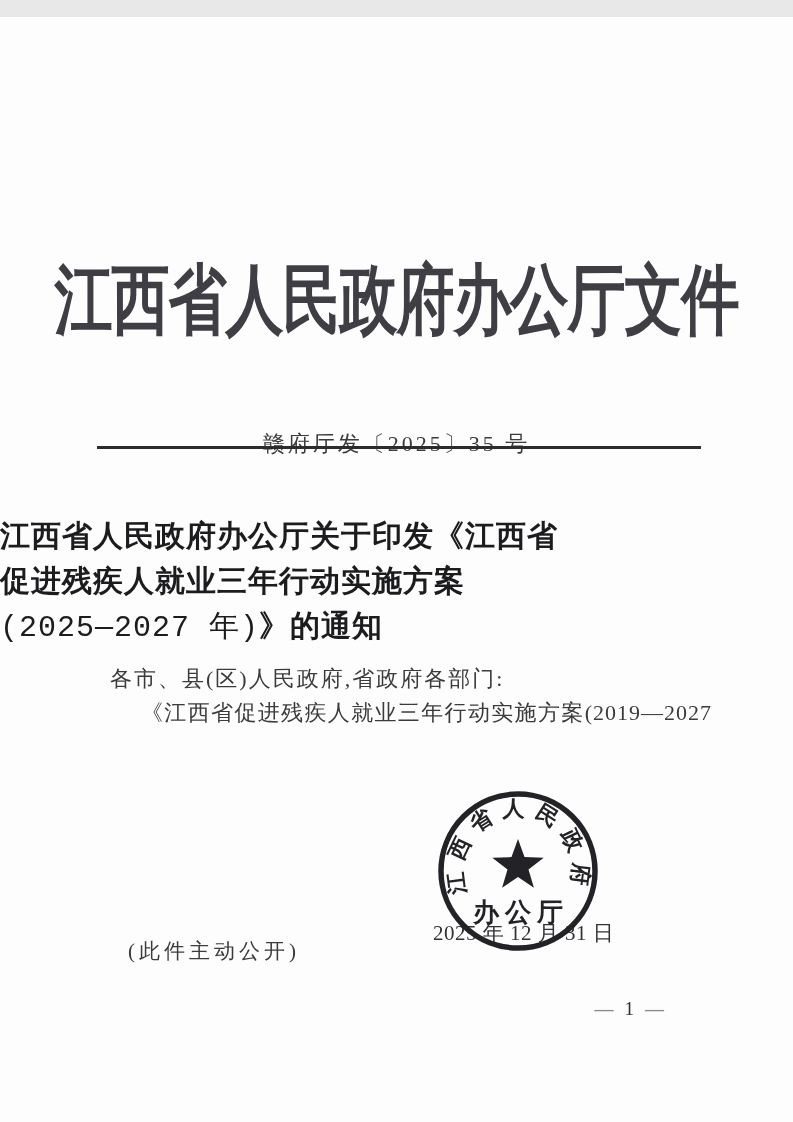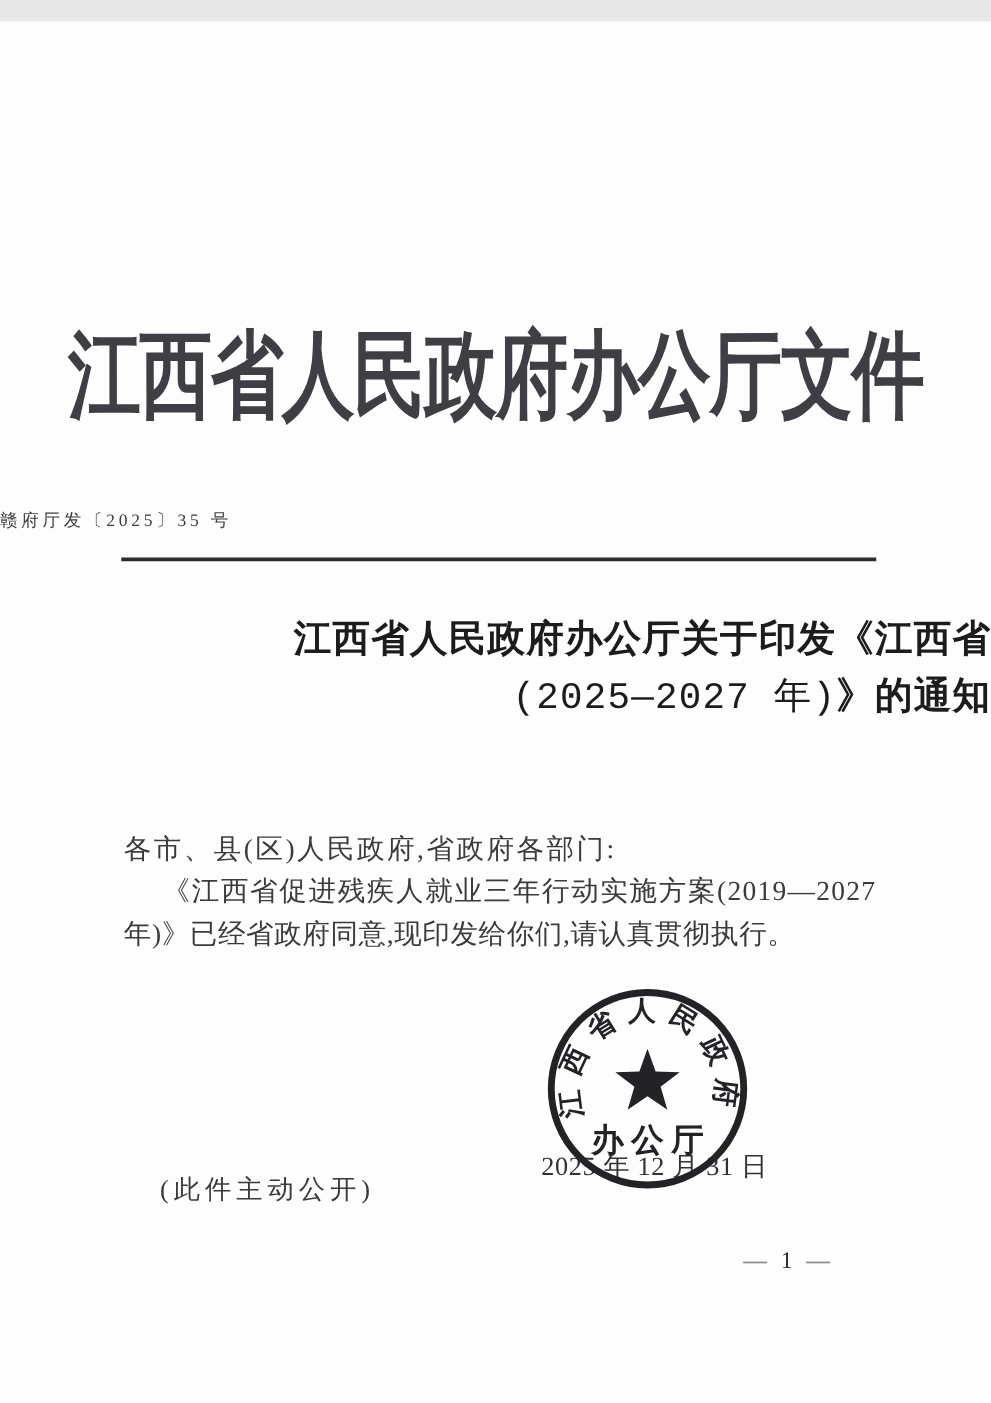--- a/index.html
+++ b/index.html
@@ -30,59 +30,60 @@
     color: #3e3e44;
     line-height: 1;
     transform: scaleY(1.32);
     transform-origin: top center;
     white-space: nowrap;
   }
 
   
   .doc-number {
     position: absolute;
-    top: 391px;
+    top: 412px;
     left: 0;
     width: 100%;
-    font-size: 14px;
+    text-align: center;
+    font-size: 22px;
     letter-spacing: 3px;
     color: #3b3b3d;
     white-space: nowrap;
   }
 
   
   .rule {
     position: absolute;
     top: 429px;
     left: 97px;
     width: 604px;
     height: 3px;
     background: #2c2c2e;
   }
 
   
   .title-block {
     position: absolute;
-    top: 472px;
+    top: 496px;
     left: 0;
     width: 100%;
-    text-align: right;
+    text-align: left;
     font-size: 30px;
     font-weight: 700;
     line-height: 45px;
     color: #1c1c1e;
     letter-spacing: 1px;
   }
   .title-num { font-weight: 400; font-family: Liberation Mono, monospace; }
 
   
   .body-block {
     position: absolute;
     top: 645px;
-    left: 99px;
+    left: 110px;
     width: 602px;
     font-size: 22px;
     line-height: 34px;
     color: #3b3b3d;
   }
   .body-line1 { letter-spacing: 2px; white-space: nowrap; }
   .body-line2 {
     padding-left: 31px;
     text-align: justify;
     text-align-last: justify;
@@ -147,27 +148,27 @@
   <div class="banner-wrap">
     <span class="banner-text">江西省人民政府办公厅文件</span>
   </div>
 
   <div class="doc-number">赣府厅发〔2025〕35 号</div>
 
   <div class="rule"></div>
 
   <div class="title-block">
     <div>江西省人民政府办公厅关于印发《江西省</div>
+    <div>促进残疾人就业三年行动实施方案</div>
     <div><span class="title-num">(2025—2027 年)</span><span>》的通知</span></div>
   </div>
 
   <div class="body-block">
     <div class="body-line1">各市、县(区)人民政府,省政府各部门:</div>
     <div class="body-line2">《江西省促进残疾人就业三年行动实施方案(2019—2027</div>
-    <div class="body-line3">年)》已经省政府同意,现印发给你们,请认真贯彻执行。</div>
   </div>
 
   <div class="issue-date">2025 年 12 月 31 日</div>
 
   <svg class="seal" viewBox="-90 -90 180 180">
     <circle cx="0" cy="0" r="77" fill="none" stroke="#232327" stroke-width="5.5"></circle>
     <path id="sealArc" d="M -51.7 18.8 A 55 55 0 1 1 51.7 18.8" fill="none"></path>
     <text font-size="22" font-weight="700" fill="#232327" letter-spacing="9">
       <textPath href="#sealArc" startOffset="50%" text-anchor="middle">江西省人民政府</textPath>
     </text>

